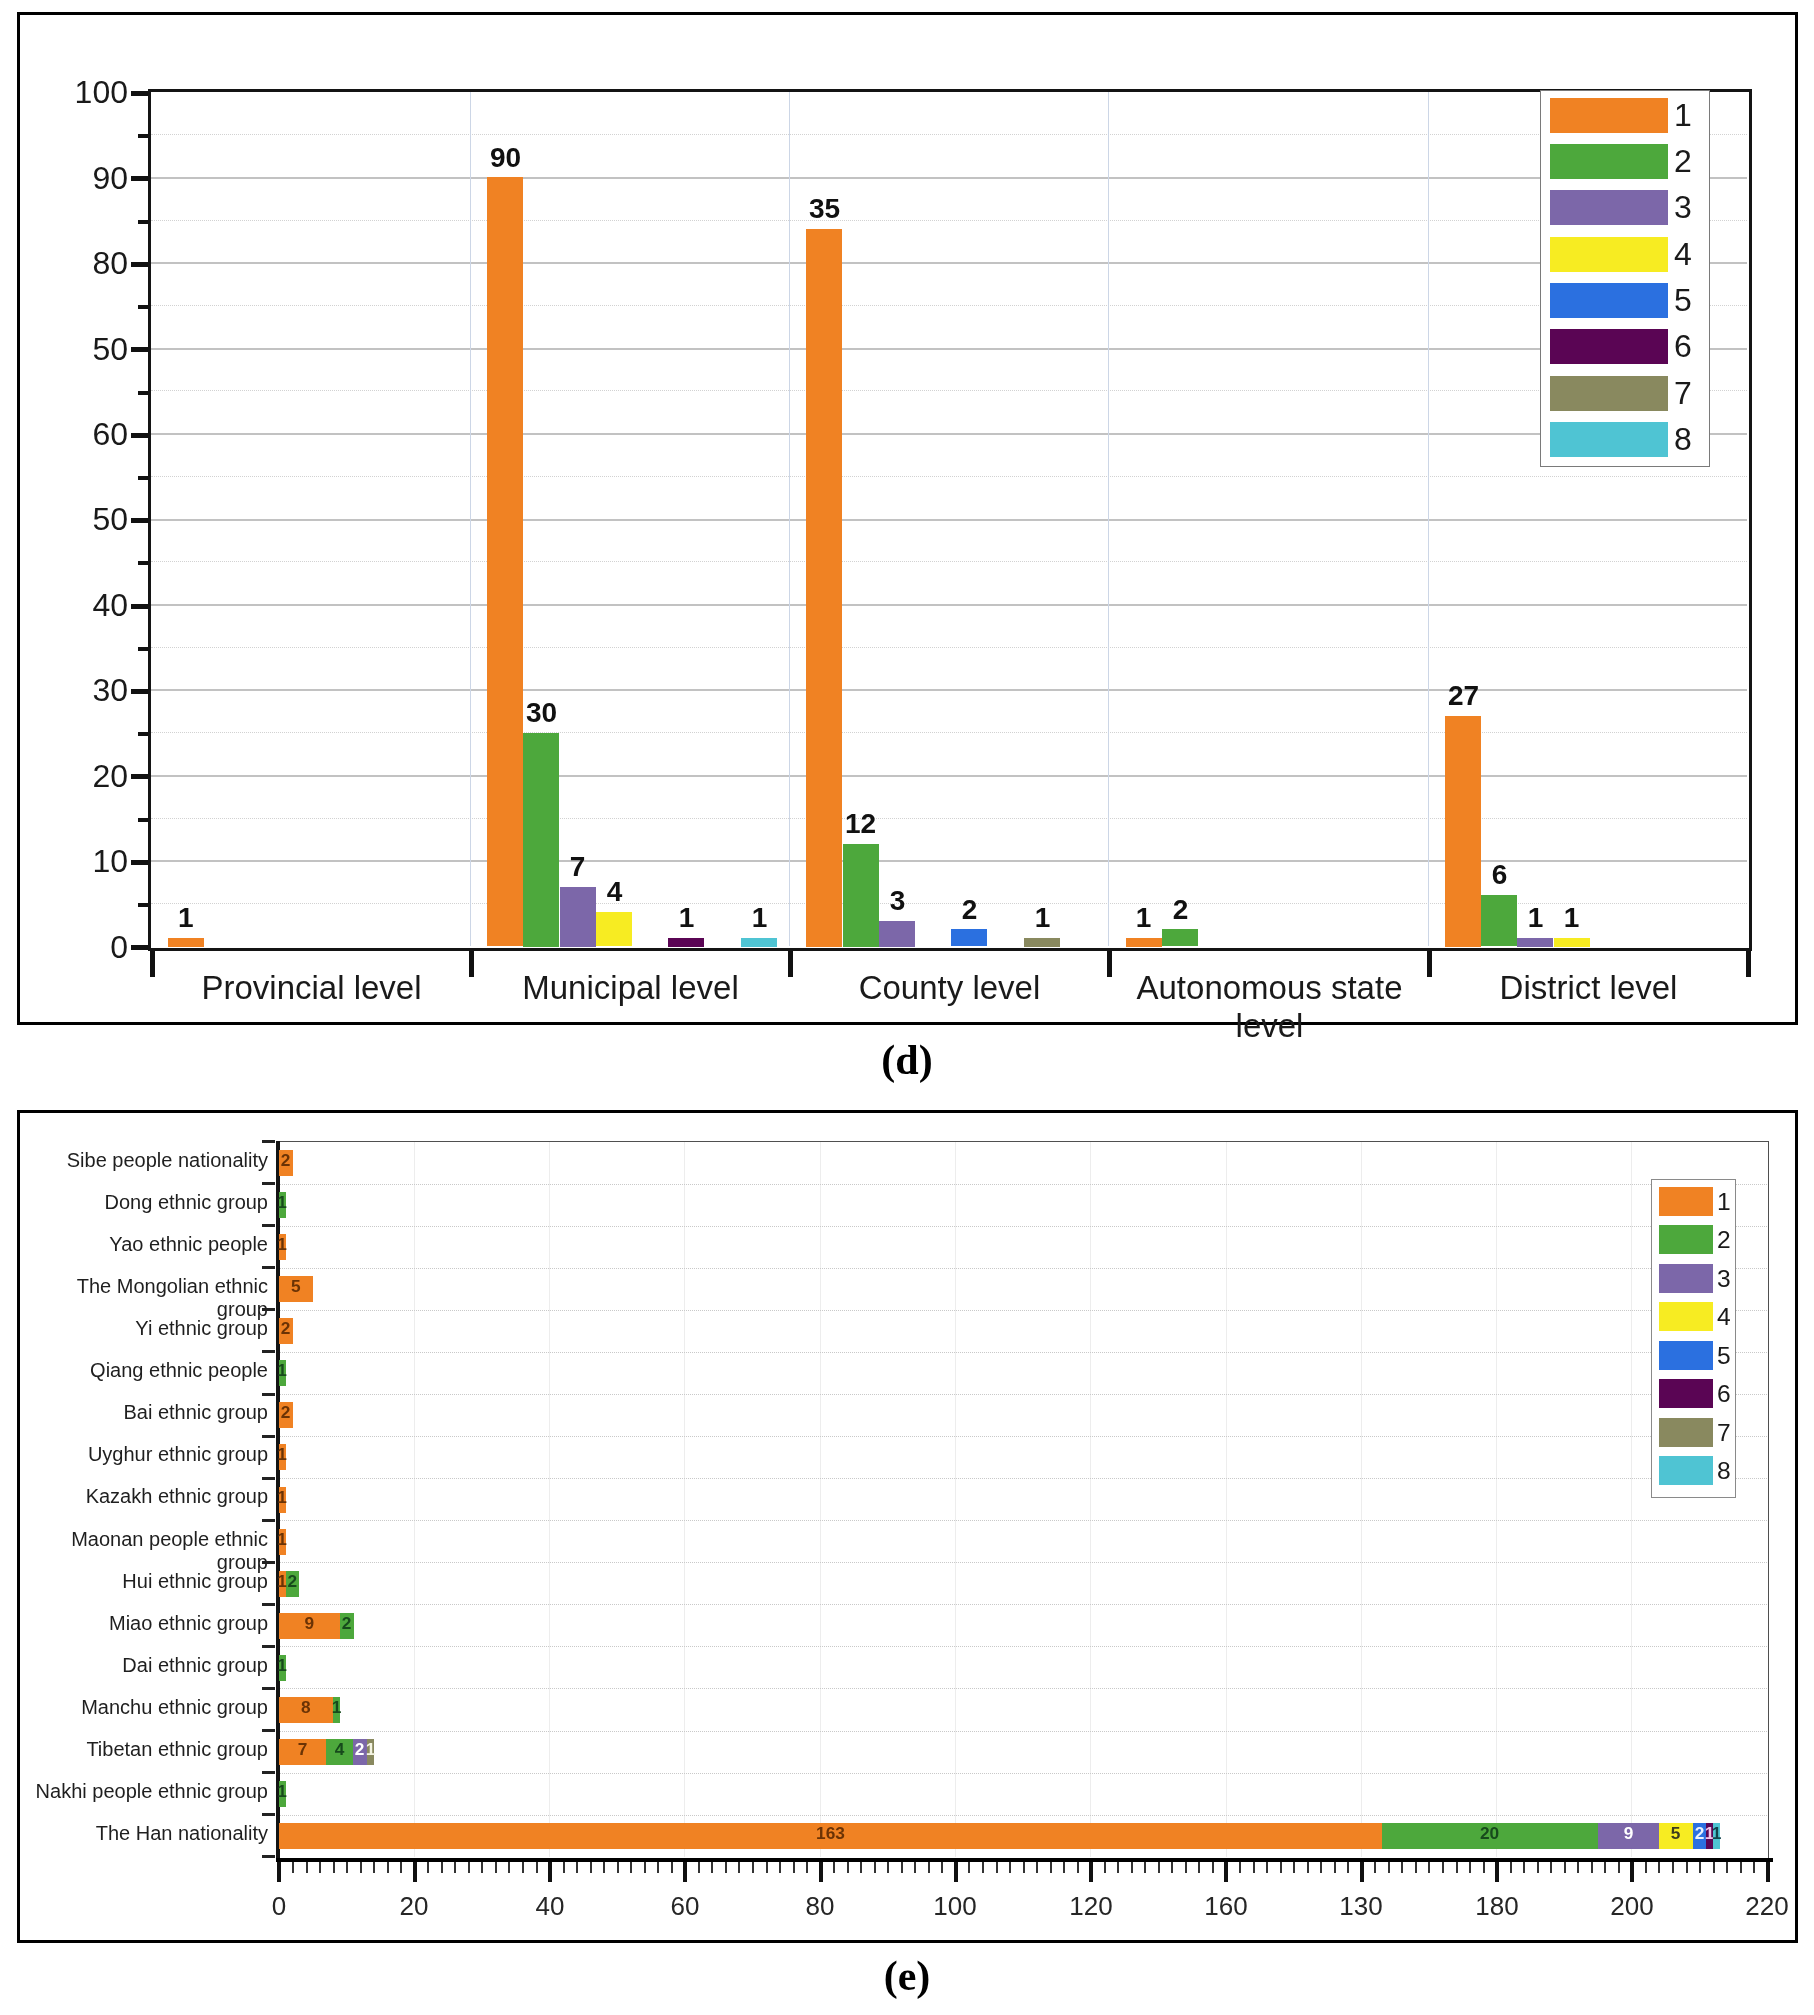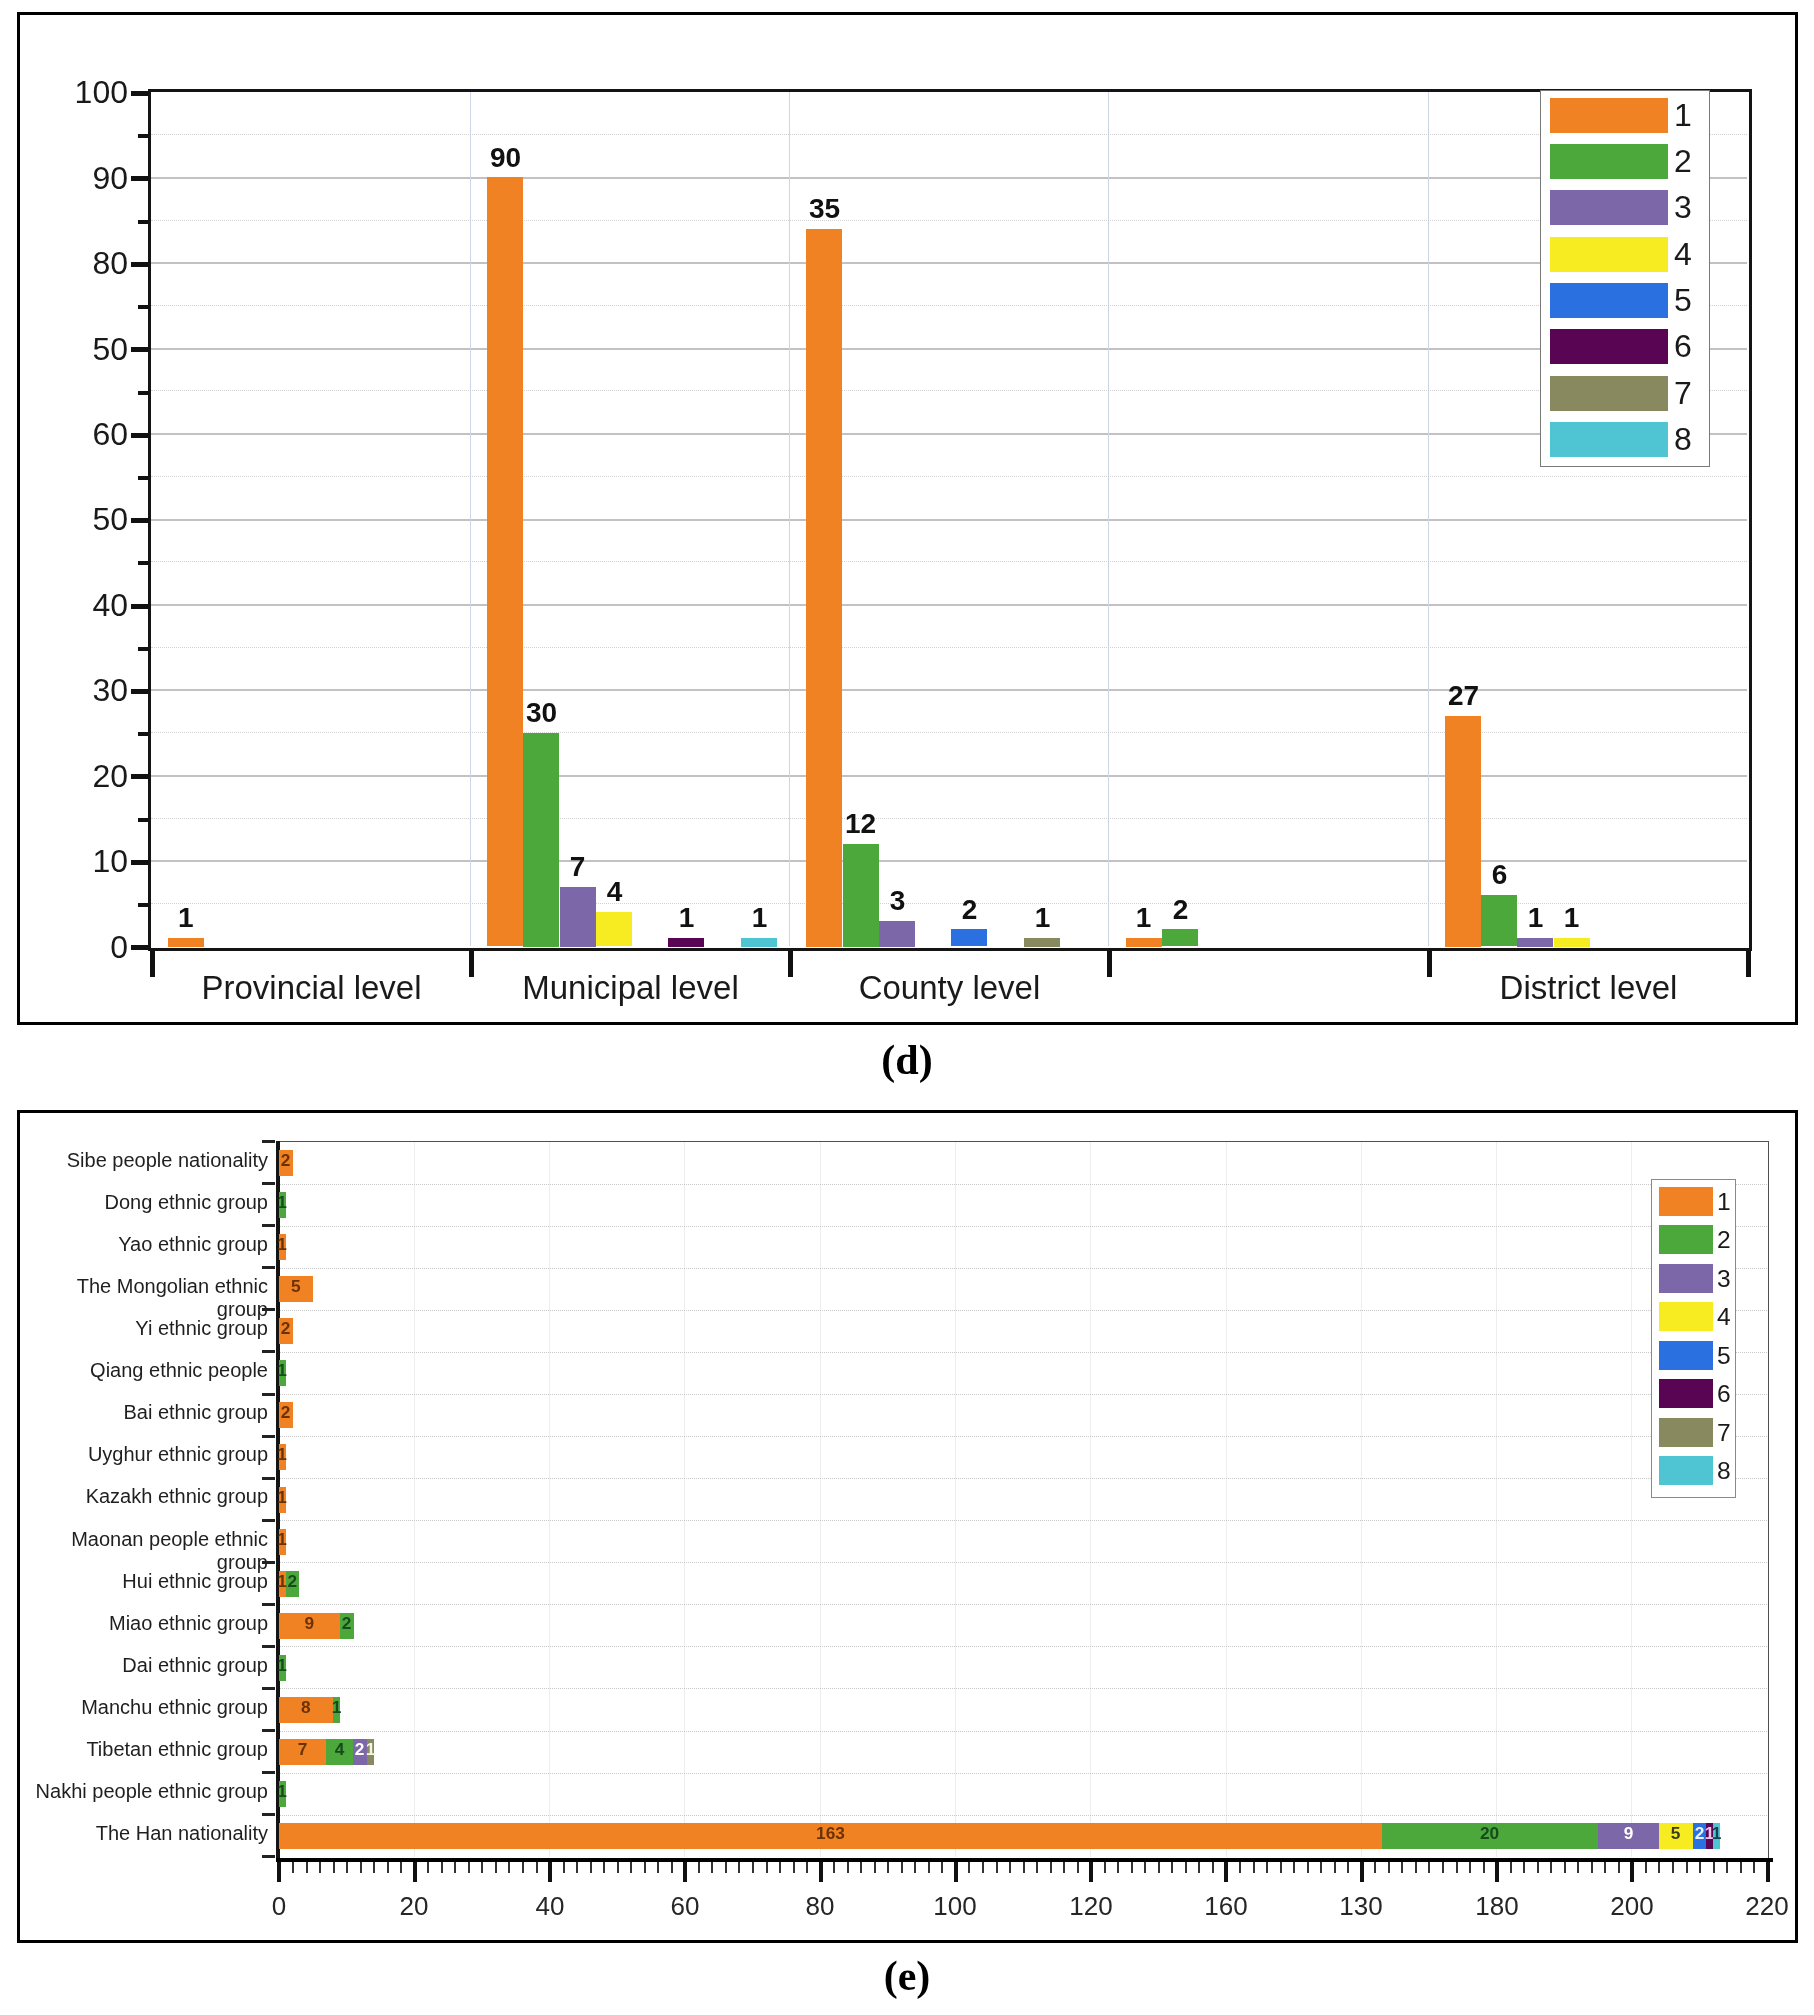--- a/index.html
+++ b/index.html
@@ -207,20 +207,21 @@
     <div style="position: absolute; left: 138px; top: 134px; width: 9.5px; height: 3.9px; background: rgb(17, 17, 17);"></div>
     <div style="position: absolute; left: 150px; top: 951px; width: 5px; height: 26px; background: rgb(17, 17, 17);"></div>
     <div style="position: absolute; left: 469px; top: 951px; width: 5px; height: 26px; background: rgb(17, 17, 17);"></div>
     <div style="position: absolute; left: 788px; top: 951px; width: 5px; height: 26px; background: rgb(17, 17, 17);"></div>
     <div style="position: absolute; left: 1107px; top: 951px; width: 5px; height: 26px; background: rgb(17, 17, 17);"></div>
     <div style="position: absolute; left: 1427px; top: 951px; width: 5px; height: 26px; background: rgb(17, 17, 17);"></div>
     <div style="position: absolute; left: 1746px; top: 951px; width: 5px; height: 26px; background: rgb(17, 17, 17);"></div>
     <div style="position: absolute; left: 152px; top: 969px; width: 319px; text-align: center; font: 33px &quot;Liberation Sans&quot;, sans-serif; color: rgb(26, 26, 26);">Provincial level</div>
     <div style="position: absolute; left: 471px; top: 969px; width: 319px; text-align: center; font: 33px &quot;Liberation Sans&quot;, sans-serif; color: rgb(26, 26, 26);">Municipal level</div>
     <div style="position: absolute; left: 790px; top: 969px; width: 319px; text-align: center; font: 33px &quot;Liberation Sans&quot;, sans-serif; color: rgb(26, 26, 26);">County level</div>
+    <div style="position: absolute; left: 1110px; top: 969px; width: 319px; text-align: center; font: 33px &quot;Liberation Sans&quot;, sans-serif; color: rgb(26, 26, 26);">Autonomous state level</div>
     <div style="position: absolute; left: 1429px; top: 969px; width: 319px; text-align: center; font: 33px &quot;Liberation Sans&quot;, sans-serif; color: rgb(26, 26, 26);">District level</div>
     <div style="position: absolute; left: 1540px; top: 90px; width: 170px; height: 377px; background: rgb(255, 255, 255); border: 1.7px solid rgb(122, 122, 122); box-sizing: border-box; z-index: 6;">
       <div style="position: absolute; left: 9px; top: 6.7px; width: 118px; height: 35px; background: rgb(240, 130, 35);"></div>
       <div style="position: absolute; left: 133px; top: 6.7px; width: 32px; height: 35px; font: 32px / 35px &quot;Liberation Sans&quot;, sans-serif; color: rgb(26, 26, 26);">1</div>
       <div style="position: absolute; left: 9px; top: 53px; width: 118px; height: 35px; background: rgb(77, 168, 60);"></div>
       <div style="position: absolute; left: 133px; top: 53px; width: 32px; height: 35px; font: 32px / 35px &quot;Liberation Sans&quot;, sans-serif; color: rgb(26, 26, 26);">2</div>
       <div style="position: absolute; left: 9px; top: 99px; width: 118px; height: 35px; background: rgb(124, 103, 169);"></div>
       <div style="position: absolute; left: 133px; top: 99px; width: 32px; height: 35px; font: 32px / 35px &quot;Liberation Sans&quot;, sans-serif; color: rgb(26, 26, 26);">3</div>
       <div style="position: absolute; left: 9px; top: 146px; width: 118px; height: 35px; background: rgb(247, 236, 34);"></div>
       <div style="position: absolute; left: 133px; top: 146px; width: 32px; height: 35px; font: 32px / 35px &quot;Liberation Sans&quot;, sans-serif; color: rgb(26, 26, 26);">4</div>
@@ -230,21 +231,21 @@
       <div style="position: absolute; left: 133px; top: 238px; width: 32px; height: 35px; font: 32px / 35px &quot;Liberation Sans&quot;, sans-serif; color: rgb(26, 26, 26);">6</div>
       <div style="position: absolute; left: 9px; top: 285px; width: 118px; height: 35px; background: rgb(137, 137, 95);"></div>
       <div style="position: absolute; left: 133px; top: 285px; width: 32px; height: 35px; font: 32px / 35px &quot;Liberation Sans&quot;, sans-serif; color: rgb(26, 26, 26);">7</div>
       <div style="position: absolute; left: 9px; top: 331px; width: 118px; height: 35px; background: rgb(79, 196, 211);"></div>
       <div style="position: absolute; left: 133px; top: 331px; width: 32px; height: 35px; font: 32px / 35px &quot;Liberation Sans&quot;, sans-serif; color: rgb(26, 26, 26);">8</div>
     </div>
     <div style="position: absolute; left: 276px; top: 1141px; width: 3.9px; height: 720px; background: rgb(20, 20, 20);"></div>
     <div style="position: absolute; left: 276px; top: 1858px; width: 1497px; height: 3.9px; background: rgb(0, 0, 0);"></div>
     <div style="position: absolute; left: 22px; top: 1149px; width: 246px; text-align: right; font: 20px &quot;Liberation Sans&quot;, sans-serif; color: rgb(31, 31, 31);">Sibe people nationality</div>
     <div style="position: absolute; left: 22px; top: 1191px; width: 246px; text-align: right; font: 20px &quot;Liberation Sans&quot;, sans-serif; color: rgb(31, 31, 31);">Dong ethnic group</div>
-    <div style="position: absolute; left: 22px; top: 1233px; width: 246px; text-align: right; font: 20px &quot;Liberation Sans&quot;, sans-serif; color: rgb(31, 31, 31);">Yao ethnic group</div>
+    <div style="position: absolute; left: 22px; top: 1233px; width: 246px; text-align: right; font: 20px &quot;Liberation Sans&quot;, sans-serif; color: rgb(31, 31, 31);">Yao ethnic people</div>
     <div style="position: absolute; left: 22px; top: 1275px; width: 246px; text-align: right; font: 20px &quot;Liberation Sans&quot;, sans-serif; color: rgb(31, 31, 31);">The Mongolian ethnic group</div>
     <div style="position: absolute; left: 22px; top: 1317px; width: 246px; text-align: right; font: 20px &quot;Liberation Sans&quot;, sans-serif; color: rgb(31, 31, 31);">Yi ethnic group</div>
     <div style="position: absolute; left: 22px; top: 1359px; width: 246px; text-align: right; font: 20px &quot;Liberation Sans&quot;, sans-serif; color: rgb(31, 31, 31);">Qiang ethnic people</div>
     <div style="position: absolute; left: 22px; top: 1401px; width: 246px; text-align: right; font: 20px &quot;Liberation Sans&quot;, sans-serif; color: rgb(31, 31, 31);">Bai ethnic group</div>
     <div style="position: absolute; left: 22px; top: 1443px; width: 246px; text-align: right; font: 20px &quot;Liberation Sans&quot;, sans-serif; color: rgb(31, 31, 31);">Uyghur ethnic group</div>
     <div style="position: absolute; left: 22px; top: 1485px; width: 246px; text-align: right; font: 20px &quot;Liberation Sans&quot;, sans-serif; color: rgb(31, 31, 31);">Kazakh ethnic group</div>
     <div style="position: absolute; left: 22px; top: 1528px; width: 246px; text-align: right; font: 20px &quot;Liberation Sans&quot;, sans-serif; color: rgb(31, 31, 31);">Maonan people ethnic group</div>
     <div style="position: absolute; left: 22px; top: 1570px; width: 246px; text-align: right; font: 20px &quot;Liberation Sans&quot;, sans-serif; color: rgb(31, 31, 31);">Hui ethnic group</div>
     <div style="position: absolute; left: 22px; top: 1612px; width: 246px; text-align: right; font: 20px &quot;Liberation Sans&quot;, sans-serif; color: rgb(31, 31, 31);">Miao ethnic group</div>
     <div style="position: absolute; left: 22px; top: 1654px; width: 246px; text-align: right; font: 20px &quot;Liberation Sans&quot;, sans-serif; color: rgb(31, 31, 31);">Dai ethnic group</div>

